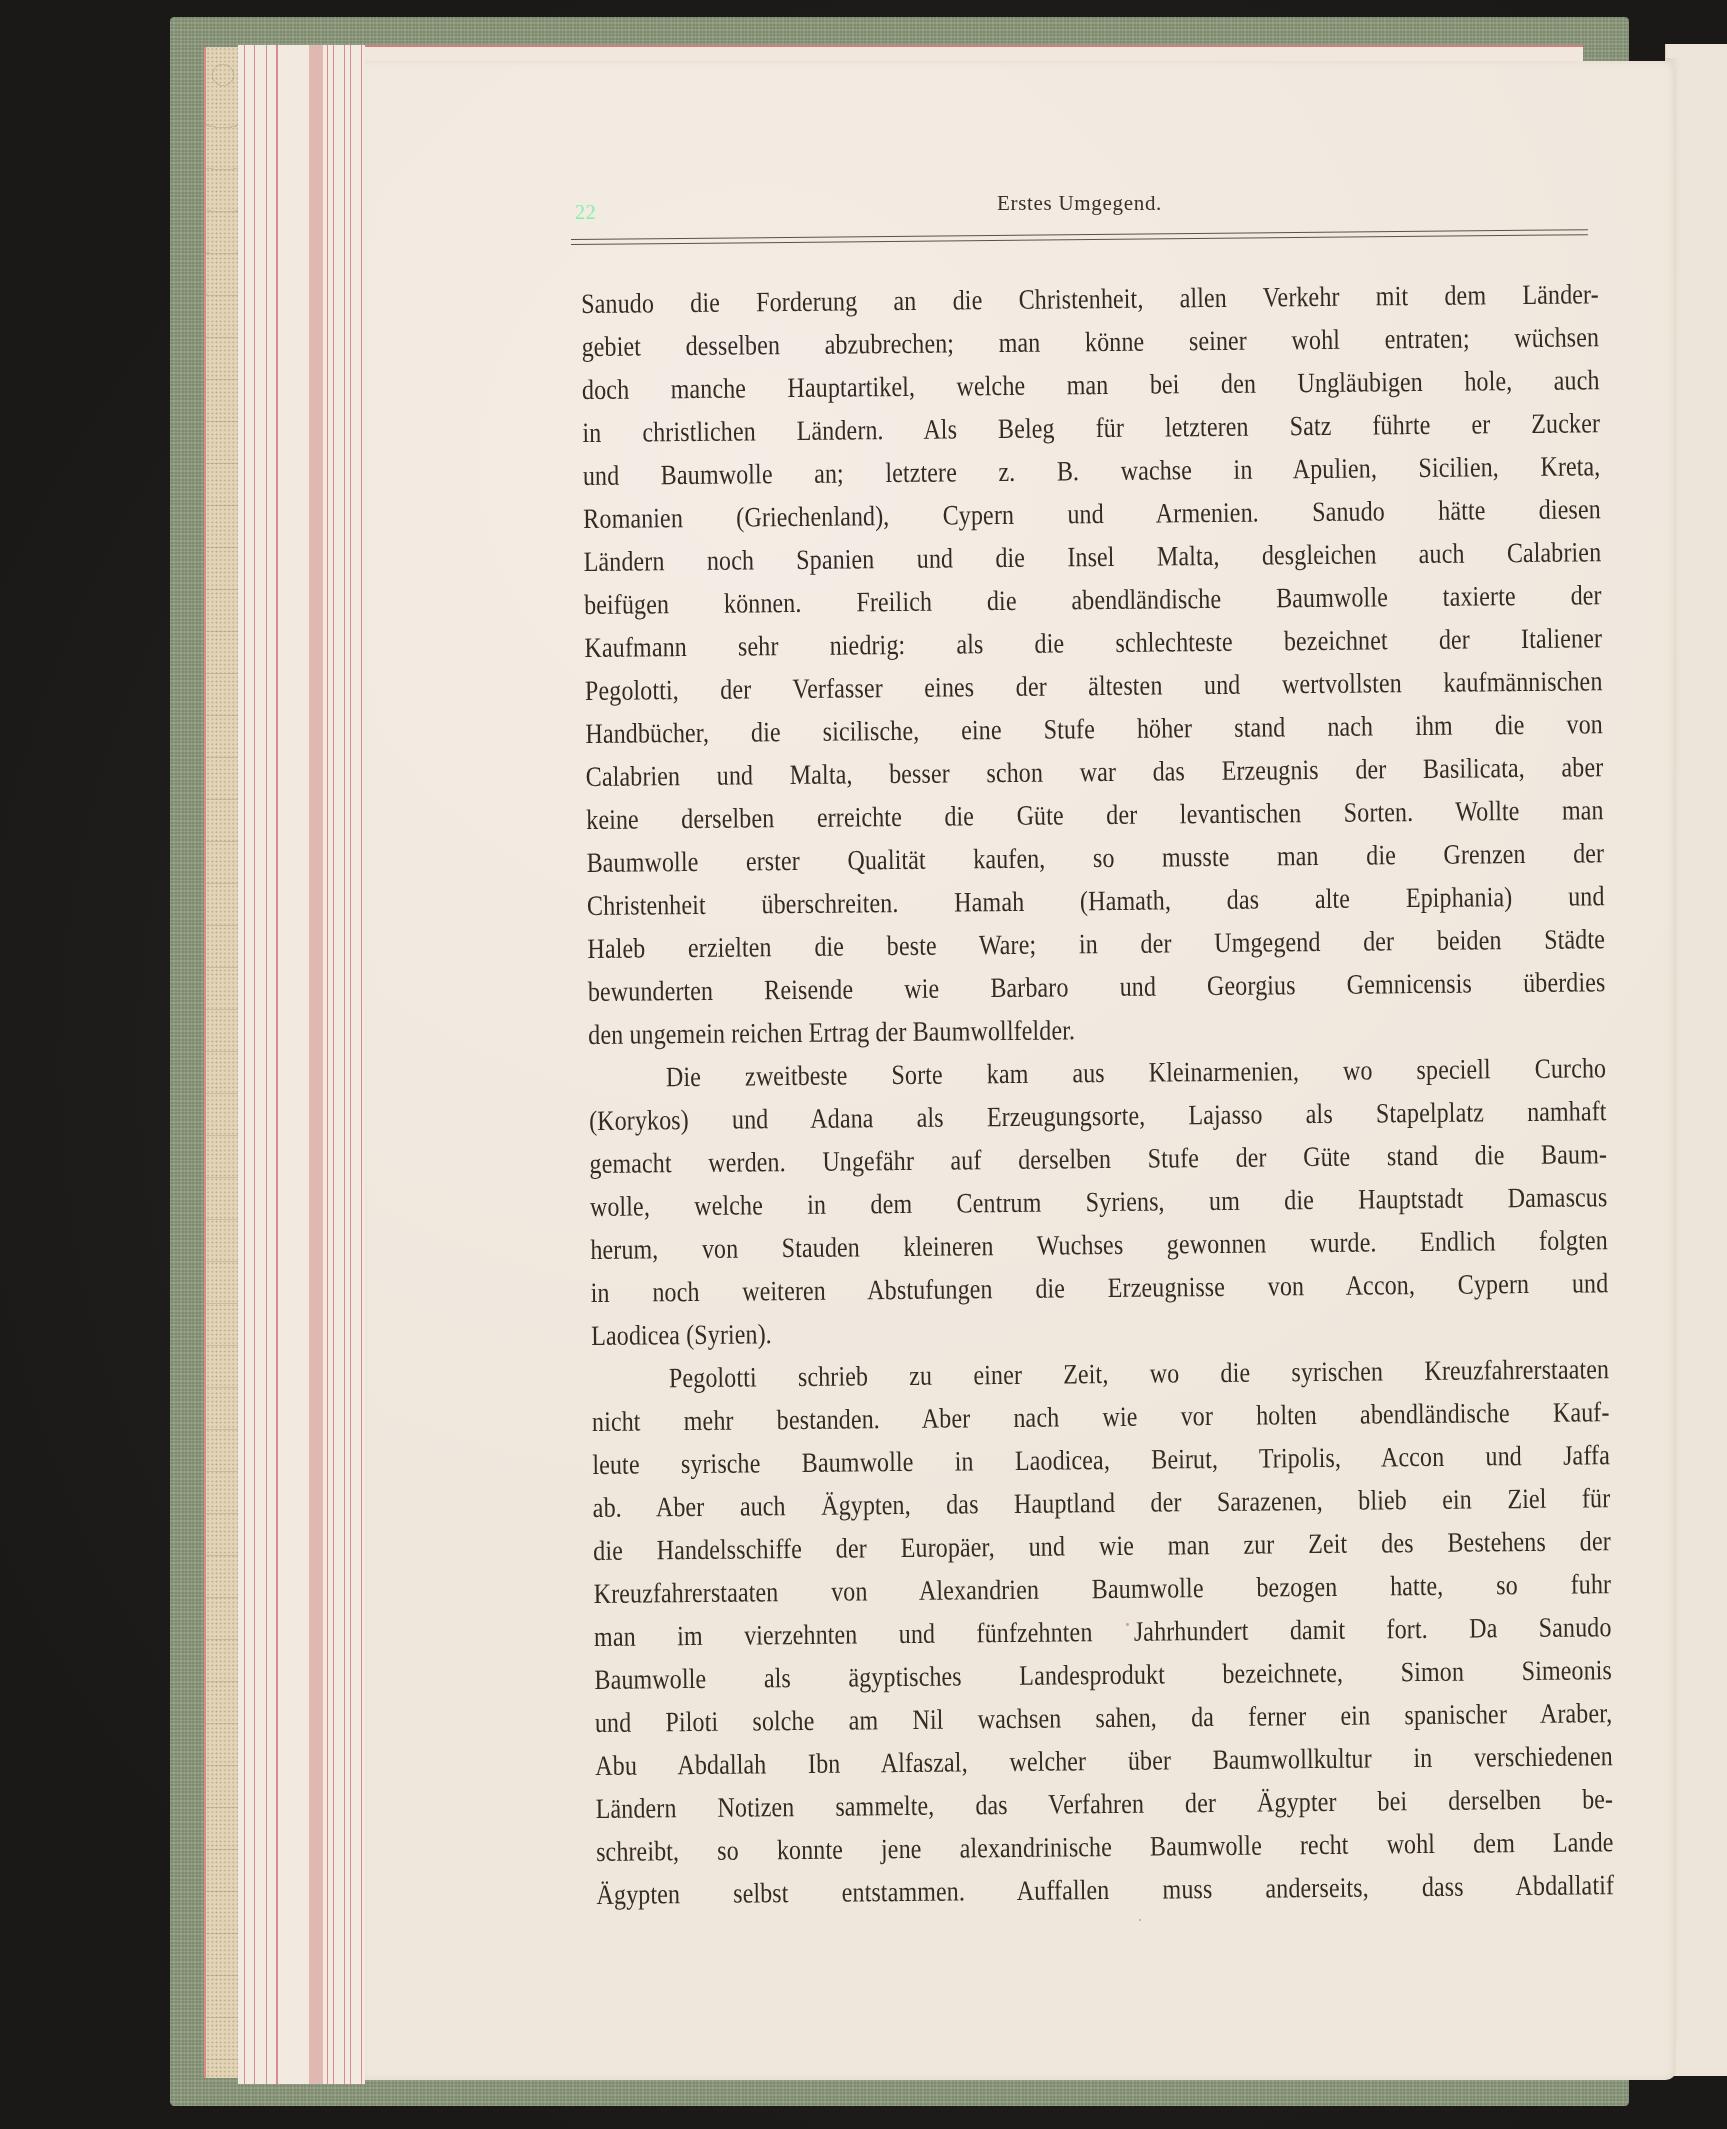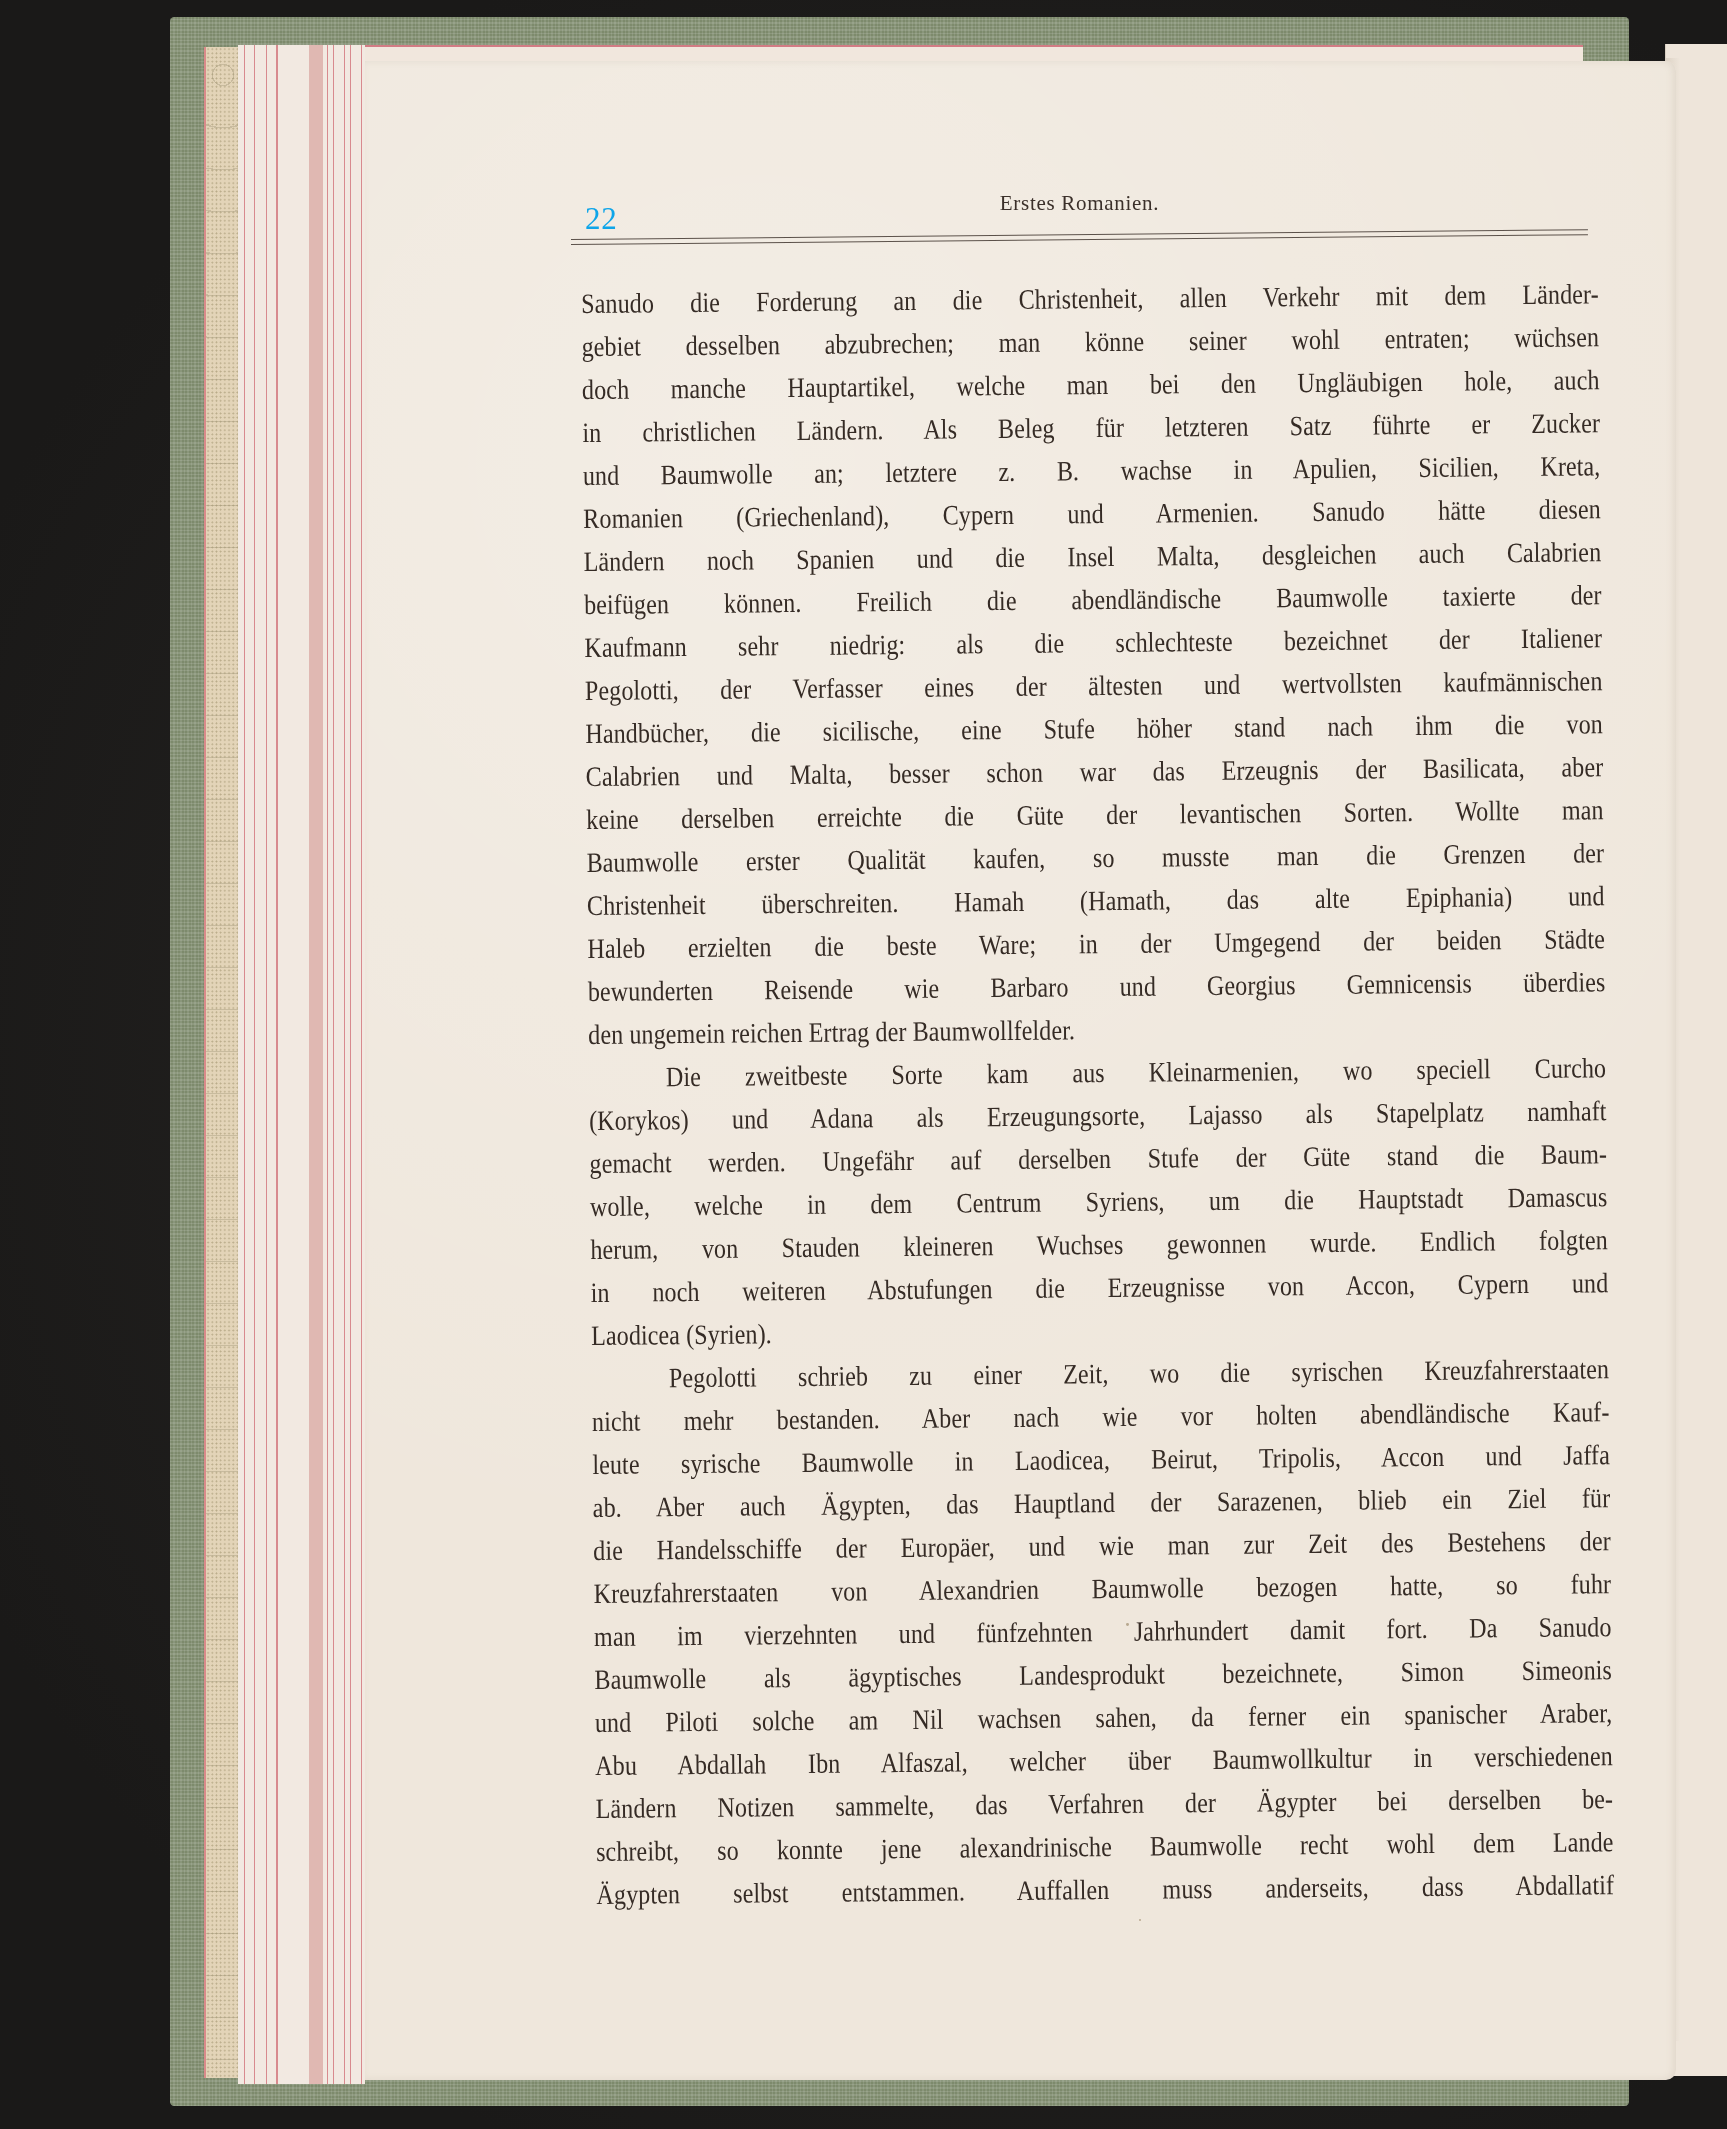--- a/index.html
+++ b/index.html
@@ -27,21 +27,21 @@
   .stack-top{position:absolute;left:238px;top:45px;width:1345px;height:20px;background:#f1e7dd;
     border-top:2.1px solid #d27c84;border-bottom:1.4px solid #d9959a;}
   
   .page{position:absolute;left:365px;top:61px;width:1311px;height:2019px;background:#efe7dc;
     background-image:radial-gradient(circle at 30% 20%,rgba(255,255,255,.25),transparent 60%);
     border-radius:0 10px 10px 0;box-shadow:inset -2.8px 0 7px rgba(150,130,110,.15);}
   .next-page{position:absolute;left:1665px;top:44px;width:62px;height:2032px;background:#eee5da;border-left:1.4px solid #d9cfc2;}
   .next-page::before{content:"";position:absolute;left:0;top:14px;width:14px;height:1983px;background:linear-gradient(90deg,#ddd3c6,#eee5da);}
   
   .running-head{position:absolute;left:571px;top:191px;width:1017px;height:50px;}
-  .page-num{position:absolute;left:14px;top:10px;font-size:31px;color:#0ea5e9;letter-spacing:0.7px;}
+  .page-num{position:absolute;left:4px;top:10px;font-size:20px;color:#86efac;letter-spacing:0.7px;}
   .chapter-title{position:absolute;left:0;right:0;top:0;text-align:center;font-size:21px;color:#3b302a;letter-spacing:0.7px;}
   .rule{position:absolute;left:571px;width:1017px;height:0;border-top:1.4px solid #5b514a;}
   .rule.r1{top:239px;transform:rotate(-0.55deg);transform-origin:left center;}
   .rule.r2{top:244px;transform:rotate(-0.55deg);transform-origin:left center;}
   
   .body{position:absolute;left:581px;top:282px;width:1020px;transform:rotate(-0.55deg);transform-origin:left top;}
   .line{display:block;font-size:28px;line-height:43px;color:#352b25;white-space:nowrap;text-align:justify;text-align-last:justify;
     font-family:"Liberation Serif","DejaVu Serif",serif;letter-spacing:0.1px;transform:scaleX(0.86);transform-origin:left;width:116%;}
   .line.indent{padding-left:90px;box-sizing:border-box;}
   .line.last{text-align-last:left;}
@@ -54,21 +54,21 @@
 <div class="cover"></div>
 <div class="endpaper"></div>
 <div class="stack-top"></div>
 <div class="stack"></div>
 <div class="next-page"></div>
 
 <div class="page"></div>
 
 <div class="running-head">
   <span class="page-num">22</span>
-  <span class="chapter-title">Erstes Romanien.</span>
+  <span class="chapter-title">Erstes Umgegend.</span>
 </div>
 <div class="rule r1"></div>
 <div class="rule r2"></div>
 
 <div class="body">
   <div>
     <span class="line">Sanudo die Forderung an die Christenheit, allen Verkehr mit dem Länder-</span>
     <span class="line">gebiet desselben abzubrechen; man könne seiner wohl entraten; wüchsen</span>
     <span class="line">doch manche Hauptartikel, welche man bei den Ungläubigen hole, auch</span>
     <span class="line">in christlichen Ländern. Als Beleg für letzteren Satz führte er Zucker</span>

